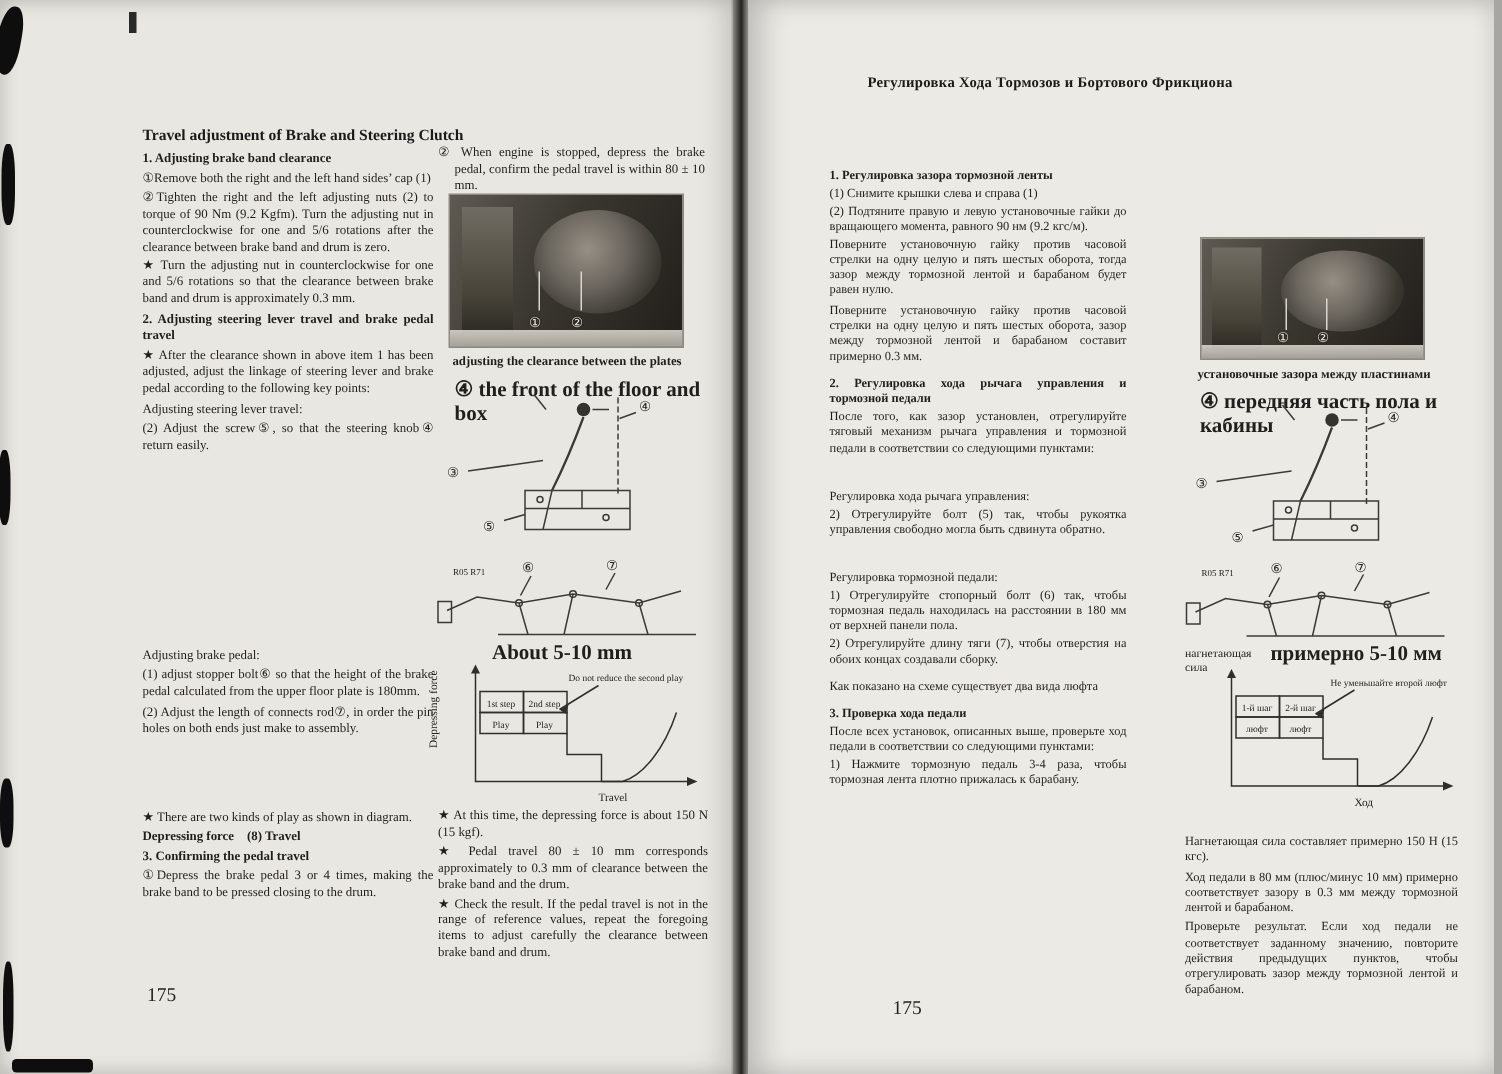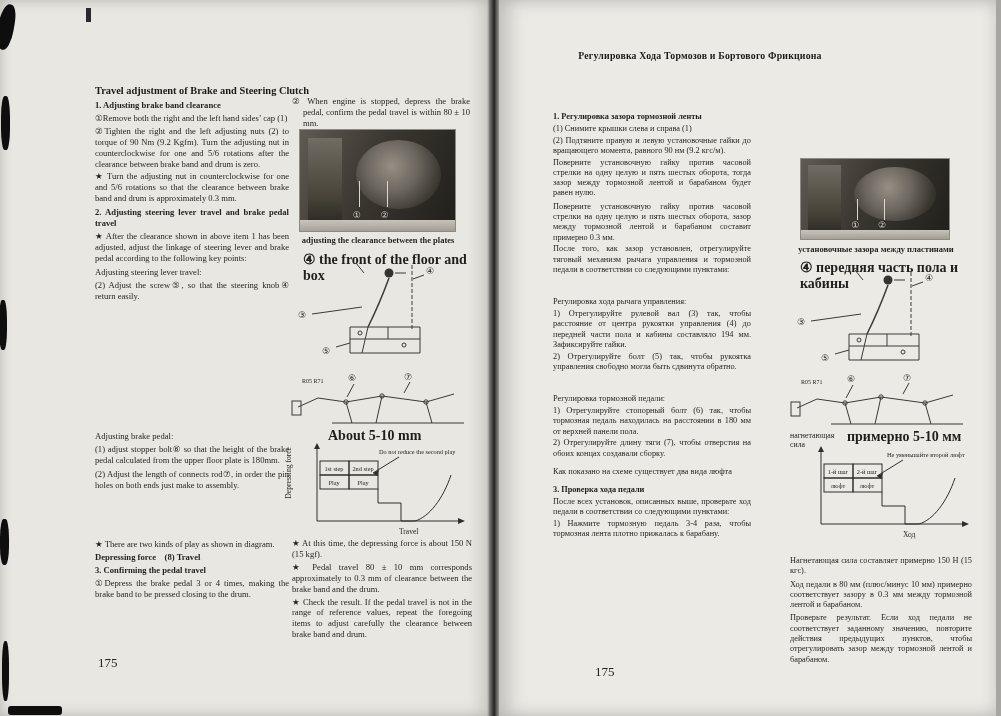--- a/index.html
+++ b/index.html
@@ -164,23 +164,23 @@
 <div class="page ru" id="page-right">
 
   <div class="abs ru-header" style="left:76px;top:50px;width:250px">Регулировка Хода Тормозов и Бортового Фрикциона</div>
 
   <div class="abs" style="left:54px;top:112px;width:198px">
     <div class="p b">1. Регулировка зазора тормозной ленты</div>
     <div class="p">(1) Снимите крышки слева и справа (1)</div>
     <div class="p">(2) Подтяните правую и левую установочные гайки до вращающего момента, равного 90 нм (9.2 кгс/м).</div>
     <div class="p">Поверните установочную гайку против часовой стрелки на одну целую и пять шестых оборота, тогда зазор между тормозной лентой и барабаном будет равен нулю.</div>
     <div class="p mt3">Поверните установочную гайку против часовой стрелки на одну целую и пять шестых оборота, зазор между тормозной лентой и барабаном составит примерно 0.3 мм.</div>
+    <div class="p b mt8">2. Регулировка хода рычага управления и тормозной педали</div>
     <div class="p">После того, как зазор установлен, отрегулируйте тяговый механизм рычага управления и тормозной педали в соответствии со следующими пунктами:</div>
     <div class="p mt6">Регулировка хода рычага управления:</div>
-    <div class="p">1) Отрегулируйте рулевой вал (3) так, чтобы расстояние от центра рукоятки управления (4) до передней части пола и кабины составляло 194 мм. Зафиксируйте гайки.</div>
     <div class="p">2) Отрегулируйте болт (5) так, чтобы рукоятка управления свободно могла быть сдвинута обратно.</div>
     <div class="p mt6">Регулировка тормозной педали:</div>
     <div class="p">1) Отрегулируйте стопорный болт (6) так, чтобы тормозная педаль находилась на расстоянии в 180 мм от верхней панели пола.</div>
     <div class="p">2) Отрегулируйте длину тяги (7), чтобы отверстия на обоих концах создавали сборку.</div>
     <div class="p mt8">Как показано на схеме существует два вида люфта</div>
     <div class="p b mt8">3. Проверка хода педали</div>
     <div class="p">После всех установок, описанных выше, проверьте ход педали в соответствии со следующими пунктами:</div>
     <div class="p">1) Нажмите тормозную педаль 3-4 раза, чтобы тормозная лента плотно прижалась к барабану.</div>
   </div>
 

